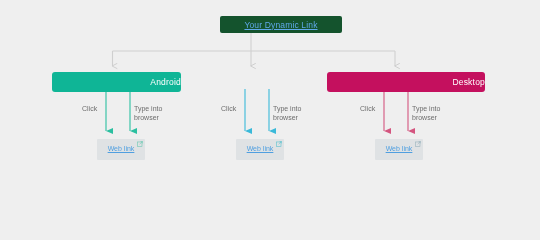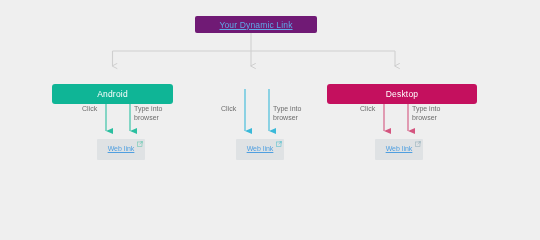--- a/index.html
+++ b/index.html
@@ -23,47 +23,48 @@
     left: 0;
     top: 0;
     width: 540px;
     height: 236px;
     pointer-events: none;
   }
 
   
   .root-link {
     position: absolute;
-    left: 195px;
+    left: 220px;
     top: 16px;
     width: 122px;
     height: 17px;
-    background: #701a75;
+    background: #14532d;
     border-radius: 2px;
     display: flex;
     align-items: center;
     justify-content: center;
   }
   .root-link .link-text {
     font-size: 8.5px;
     color: #5fa8e8;
     text-decoration: underline;
     letter-spacing: 0.15px;
     white-space: nowrap;
   }
 
   
   .platform-bar {
     position: absolute;
-    top: 84px;
+    top: 72px;
     height: 20px;
     border-radius: 3px;
     display: flex;
     align-items: center;
-    justify-content: center;
+    justify-content: flex-end;
+    padding-left: 8px;
   }
   .platform-bar .bar-label {
     font-size: 8.5px;
     color: #ffffff;
     letter-spacing: 0.2px;
     white-space: nowrap;
   }
   .bar-android { left: 52px; width: 121px; background: #0fb596; }
   .bar-ios     { left: 190px; width: 120px; background: #00a7ce; }
   .bar-desktop { left: 327px; width: 150px; background: #c4105e; }

